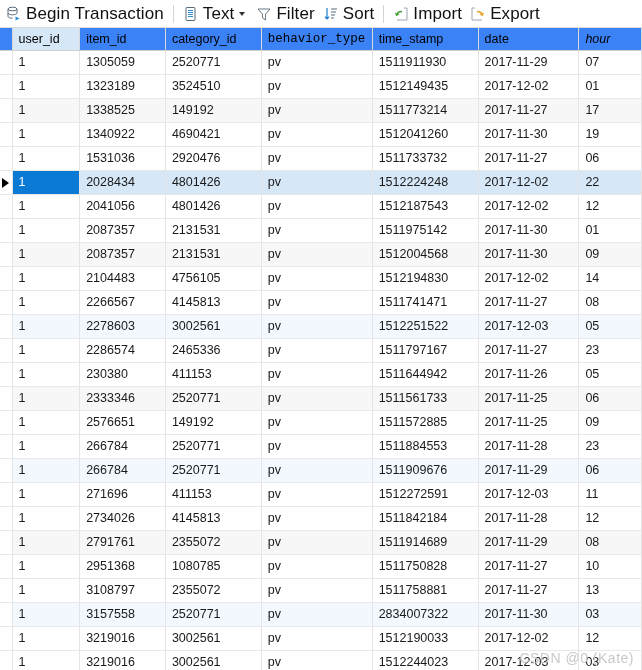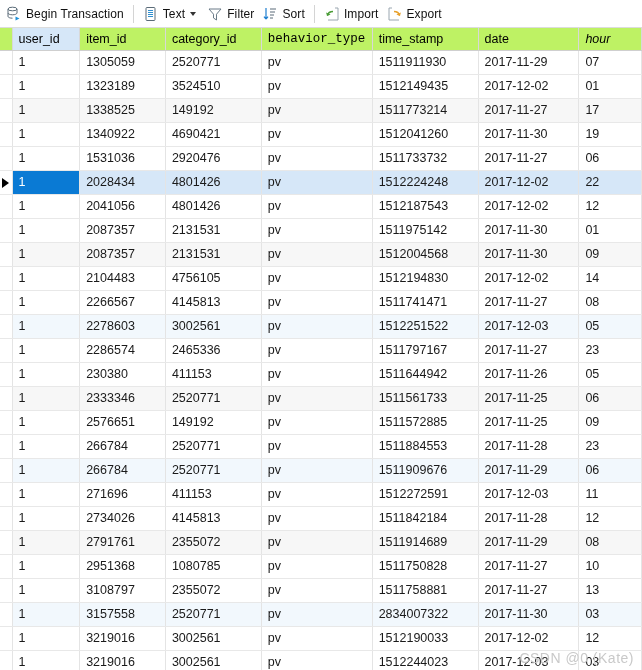--- a/index.html
+++ b/index.html
@@ -32,21 +32,21 @@
   .tb-btn {
     display: flex;
     align-items: center;
     height: 24px;
     padding: 0 4px;
     gap: 4px;
     cursor: default;
     flex: 0 0 auto;
   }
   .tb-btn .tb-label {
-    font-size: 12px;
+    font-size: 17px;
     color: #111;
     letter-spacing: 0.1px;
   }
   .tb-sep {
     width: 1px;
     height: 18px;
     background: #d4d4d4;
     margin: 0 5px;
     flex: 0 0 auto;
   }
@@ -87,21 +87,21 @@
     height: 23px;
     line-height: 23px;
     box-sizing: border-box;
     border-right: 1px solid #e4e4e4;
     border-bottom: 1px solid #e8e8e8;
     overflow: hidden;
     white-space: nowrap;
     color: #1a1a1a;
   }
   table.dg thead th {
-    background: #bef264;
+    background: #3b82f6;
     border-bottom: 1px solid #cfcfcf;
     border-right: 1px solid #d8d8d8;
     height: 22px;
     line-height: 22px;
     color: #000;
   }
   th.rowhdr, td.rowhdr {
     width: 12px;
     min-width: 12px;
     padding: 0;

